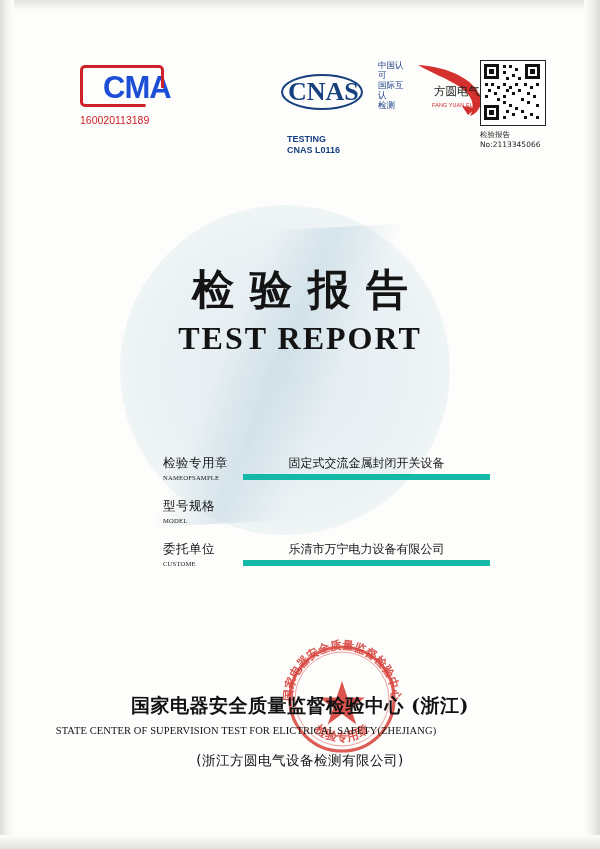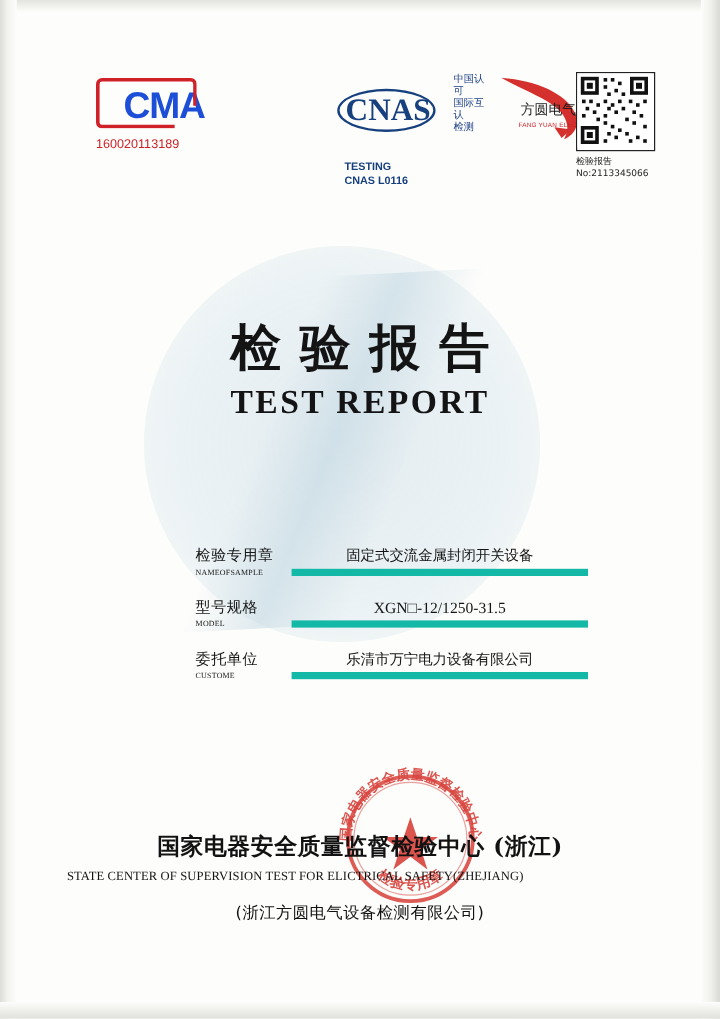--- a/index.html
+++ b/index.html
@@ -214,21 +214,21 @@
     color: #141414;
     text-indent: 16px;
   }
   .title-en {
     position: absolute;
     left: 0; top: 320px;
     width: 600px;
     text-align: center;
     font-family: "Liberation Serif", serif;
     font-weight: bold;
-    font-size: 28px;
+    font-size: 32px;
     letter-spacing: 2px;
     color: #141414;
   }
 
   
   .fields {
     position: absolute;
     left: 163px; top: 455px;
     width: 330px;
   }
@@ -438,21 +438,20 @@
         <div class="lbl-en">NAMEOFSAMPLE</div>
       </div>
       <div class="field-value">固定式交流金属封闭开关设备</div>
     </div>
 
     <div class="field-row">
       <div class="field-labels">
         <div class="lbl-cn">型号规格</div>
         <div class="lbl-en">MODEL</div>
       </div>
-      <div class="field-value mono">XGN□-12/1250-31.5</div>
     </div>
 
     <div class="field-row">
       <div class="field-labels">
         <div class="lbl-cn">委托单位</div>
         <div class="lbl-en">CUSTOME</div>
       </div>
       <div class="field-value">乐清市万宁电力设备有限公司</div>
     </div>
 

